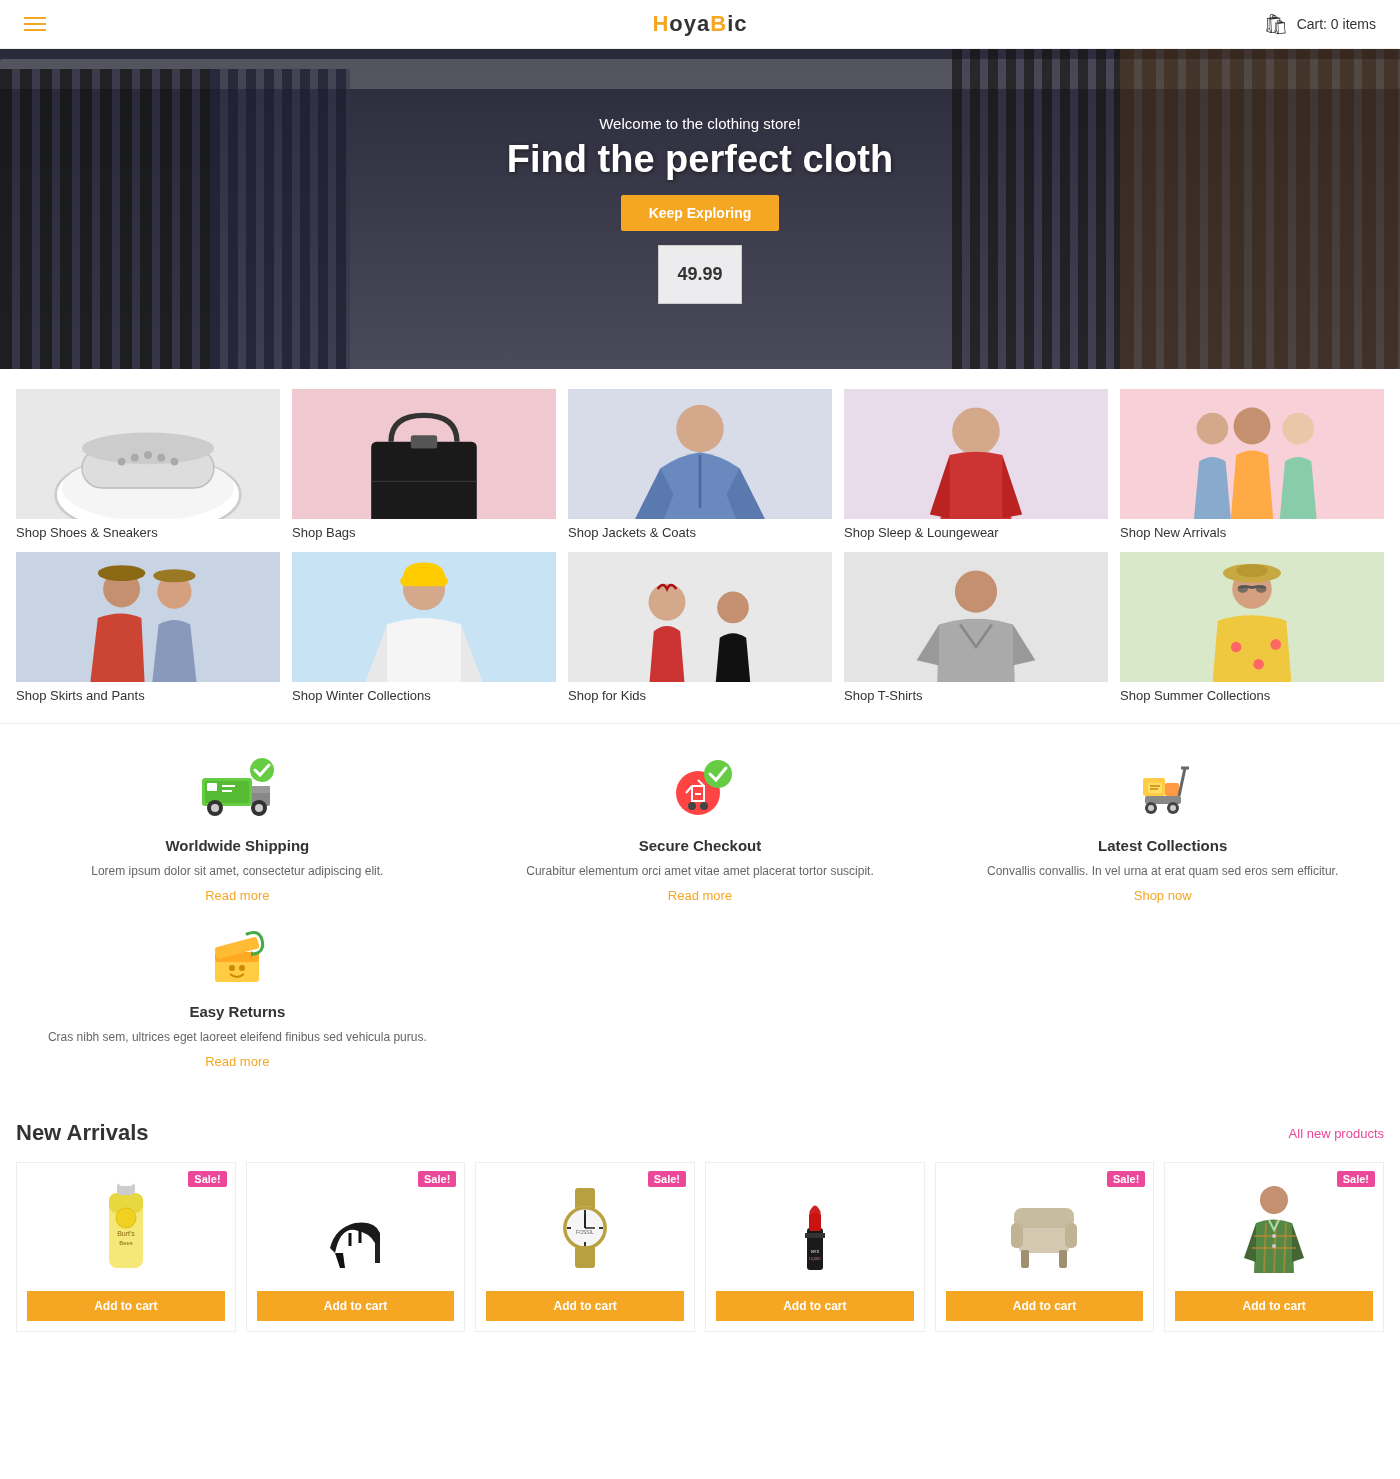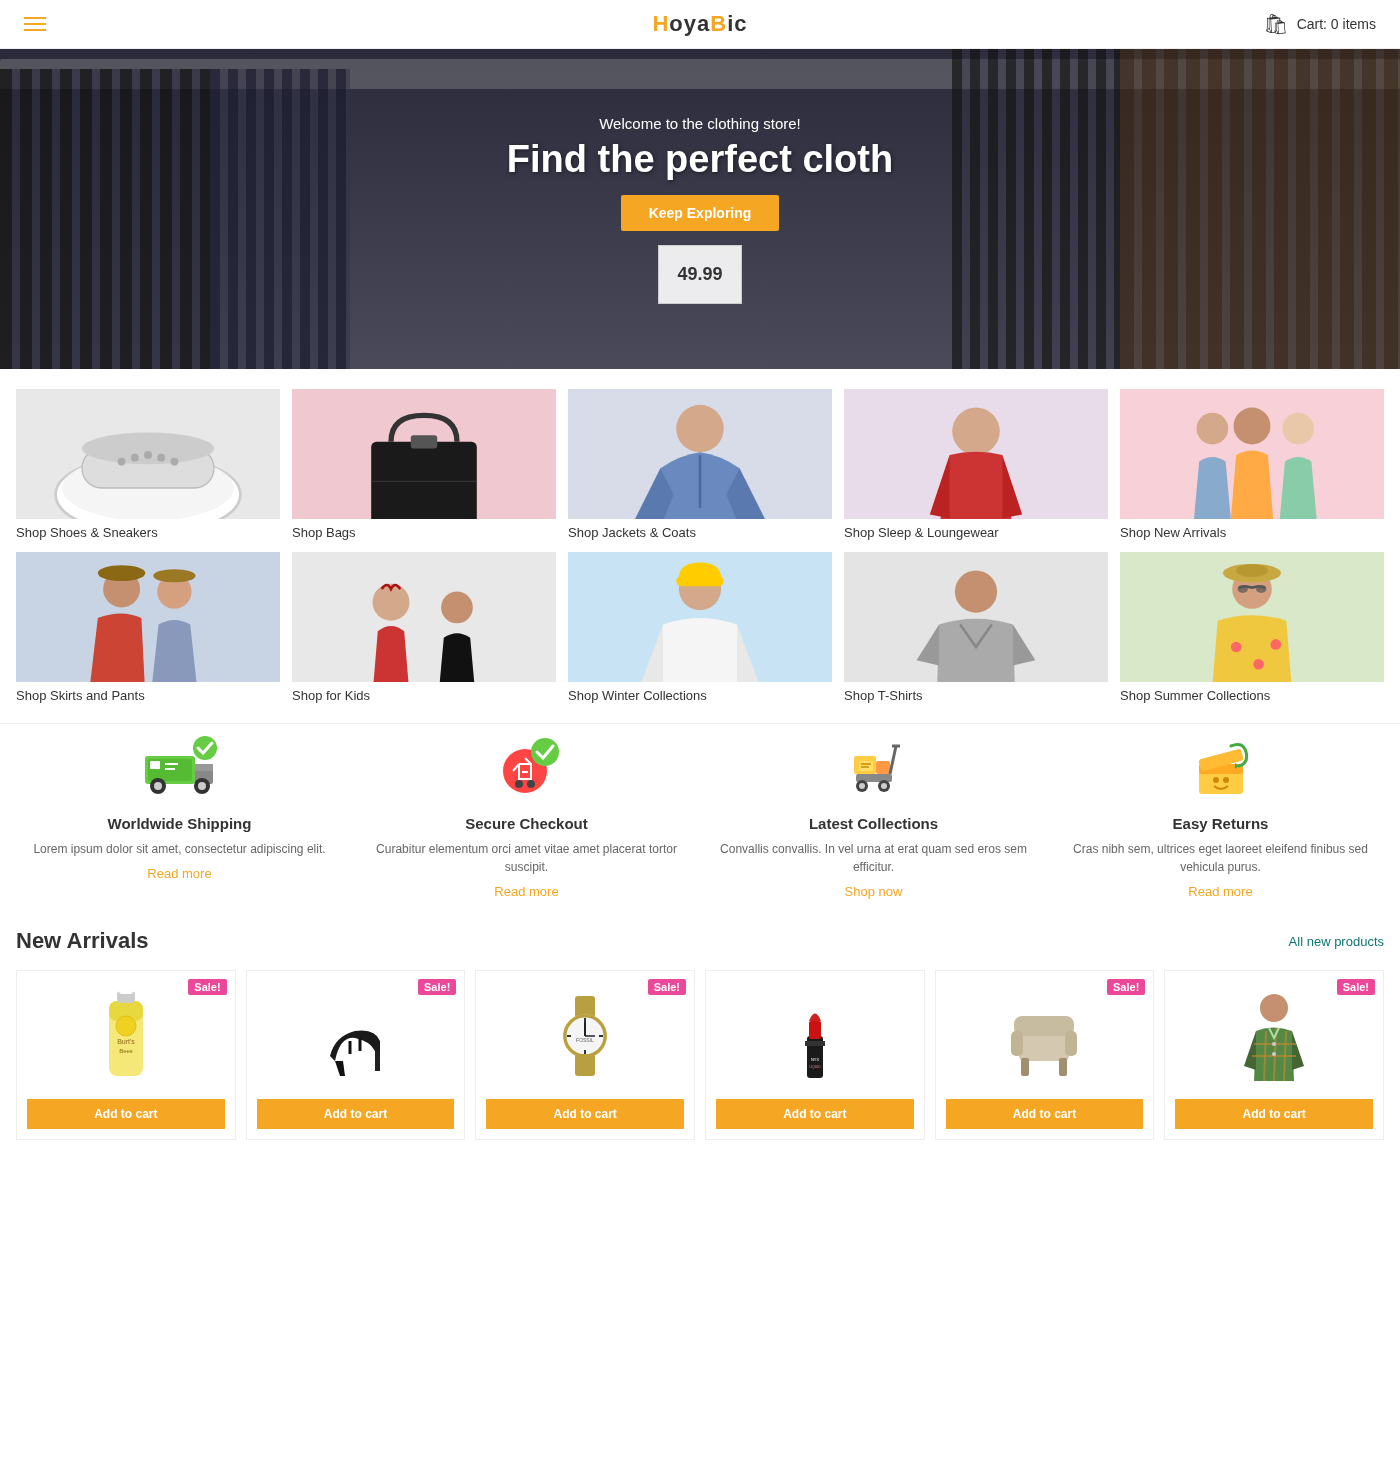--- a/index.html
+++ b/index.html
@@ -58,31 +58,31 @@
     .cat-bg-kids { background: #e8e8e8; }
     .cat-bg-tshirt { background: #e0e0e0; }
     .cat-bg-summer { background: #d8e8c8; }
 
     
     .cat-img-container {
       width: 100%; height: 130px; overflow: hidden; position: relative;
     }
 
     
-    .features-section { padding: 12px 16px; display: grid; grid-template-columns: repeat(4,1fr); gap: 20px; text-align: center; border-top: 1px solid #eee; }
+    .features-section { padding: 34px 16px; display: grid; grid-template-columns: repeat(3,1fr); gap: 20px; text-align: center; border-top: 1px solid #eee; }
     .feature-icon { font-size: 56px; margin-bottom: 10px; line-height: 1; }
     .feature-title { font-weight: bold; font-size: 15px; margin-bottom: 8px; }
     .feature-desc { font-size: 12px; color: #666; line-height: 1.5; margin-bottom: 6px; }
     .feature-link { color: #f5a623; font-size: 13px; text-decoration: none; cursor: pointer; }
 
     
     .arrivals-section { padding: 16px; }
     .arrivals-header { display: flex; align-items: center; justify-content: space-between; margin-bottom: 16px; }
     .arrivals-title { font-size: 22px; font-weight: bold; }
-    .arrivals-link { font-size: 13px; color: #0f766e; cursor: pointer; }
+    .arrivals-link { font-size: 13px; color: #ec4899; cursor: pointer; }
     .products-grid { display: grid; grid-template-columns: repeat(6,1fr); gap: 10px; }
     .product-card {
       border: 1px solid #eee; padding: 10px; position: relative;
       display: flex; flex-direction: column;
     }
     .sale-badge {
       position: absolute; top: 8px; right: 8px;
       background: #ec4899; color: #fff; font-size: 11px;
       font-weight: bold; padding: 2px 6px; border-radius: 2px;
     }
@@ -225,50 +225,50 @@
           <path d="M98,110 L102,110 L108,55 Q120,48 132,55 L138,110 Z" fill="#8899bb"></path>
 
           <ellipse cx="80" cy="16" rx="18" ry="6" fill="#8b6914"></ellipse>
           <ellipse cx="120" cy="18" rx="16" ry="5" fill="#9b7924"></ellipse>
         </svg>
       </div>
       <div class="category-label">Shop Skirts and Pants</div>
     </div>
 
     <div class="category-item">
+      <div class="cat-img-container cat-bg-winter">
+        <svg viewBox="0 0 200 130" xmlns="http://www.w3.org/2000/svg">
+          <rect width="200" height="130" fill="#c8e4f4"></rect>
+          <circle cx="100" cy="28" r="16" fill="#d4a88a"></circle>
+
+          <path d="M84,20 Q84,8 100,8 Q116,8 116,20 Z" fill="#ffcc00"></path>
+          <rect x="82" y="18" width="36" height="8" rx="4" fill="#ffcc00"></rect>
+
+          <path d="M72,55 Q100,45 128,55 L132,120 L68,120 Z" fill="#f5f5f5"></path>
+          <path d="M72,55 L55,100 L72,105 Z" fill="#e8e8e8"></path>
+          <path d="M128,55 L145,100 L128,105 Z" fill="#e8e8e8"></path>
+        </svg>
+      </div>
+      <div class="category-label">Shop Winter Collections</div>
+    </div>
+
+    <div class="category-item">
       <div class="cat-img-container cat-bg-kids">
         <svg viewBox="0 0 200 130" xmlns="http://www.w3.org/2000/svg">
           <rect width="200" height="130" fill="#e8e8e8"></rect>
 
           <circle cx="75" cy="38" r="14" fill="#d4a88a"></circle>
           <path d="M60,120 L65,60 Q75,52 85,60 L90,120 Z" fill="#cc3333"></path>
 
           <path d="M68,28 Q72,22 75,28 Q78,22 82,28" fill="none" stroke="#aa1111" stroke-width="2"></path>
           <circle cx="125" cy="42" r="12" fill="#c49070"></circle>
           <path d="M110,120 L115,65 Q125,58 135,65 L140,120 Z" fill="#111111"></path>
         </svg>
       </div>
       <div class="category-label">Shop for Kids</div>
-    </div>
-
-    <div class="category-item">
-      <div class="cat-img-container cat-bg-winter">
-        <svg viewBox="0 0 200 130" xmlns="http://www.w3.org/2000/svg">
-          <rect width="200" height="130" fill="#c8e4f4"></rect>
-          <circle cx="100" cy="28" r="16" fill="#d4a88a"></circle>
-
-          <path d="M84,20 Q84,8 100,8 Q116,8 116,20 Z" fill="#ffcc00"></path>
-          <rect x="82" y="18" width="36" height="8" rx="4" fill="#ffcc00"></rect>
-
-          <path d="M72,55 Q100,45 128,55 L132,120 L68,120 Z" fill="#f5f5f5"></path>
-          <path d="M72,55 L55,100 L72,105 Z" fill="#e8e8e8"></path>
-          <path d="M128,55 L145,100 L128,105 Z" fill="#e8e8e8"></path>
-        </svg>
-      </div>
-      <div class="category-label">Shop Winter Collections</div>
     </div>
 
     <div class="category-item">
       <div class="cat-img-container cat-bg-tshirt">
         <svg viewBox="0 0 200 130" xmlns="http://www.w3.org/2000/svg">
           <rect width="200" height="130" fill="#e4e4e4"></rect>
           <circle cx="100" cy="30" r="16" fill="#c49070"></circle>
 
           <path d="M72,55 Q100,46 128,55 L130,120 L70,120 Z" fill="#aaaaaa"></path>
           <path d="M72,55 L55,82 L72,86 Z" fill="#999"></path>

